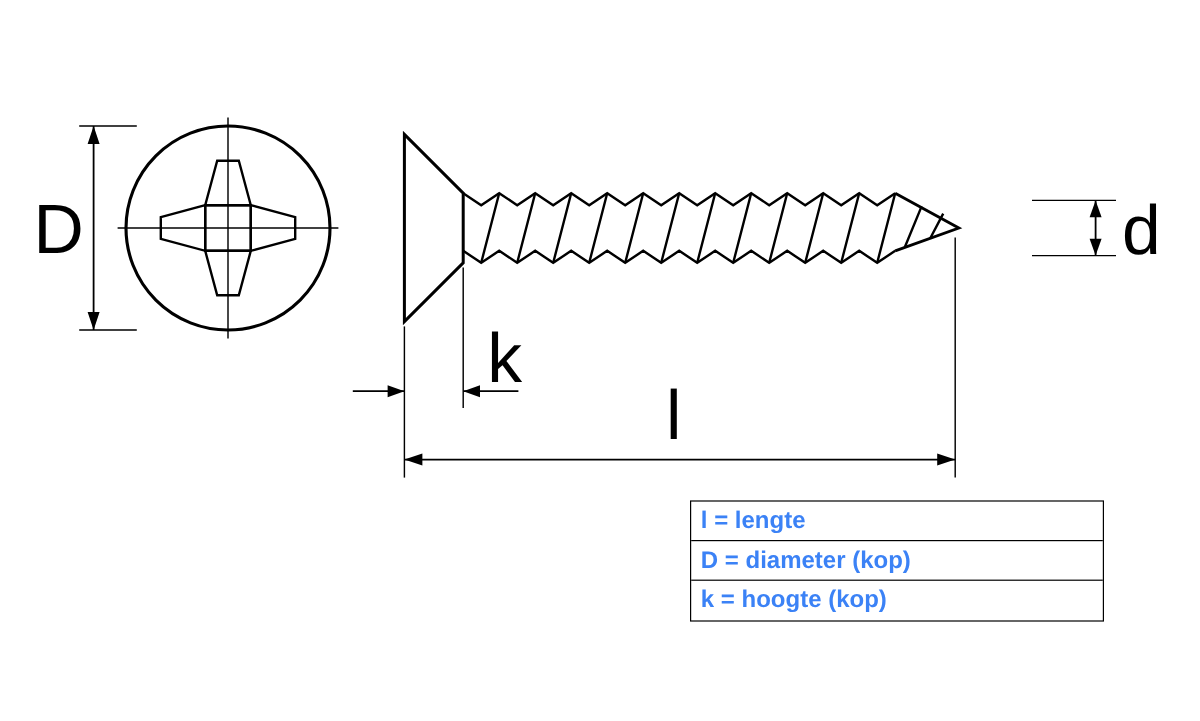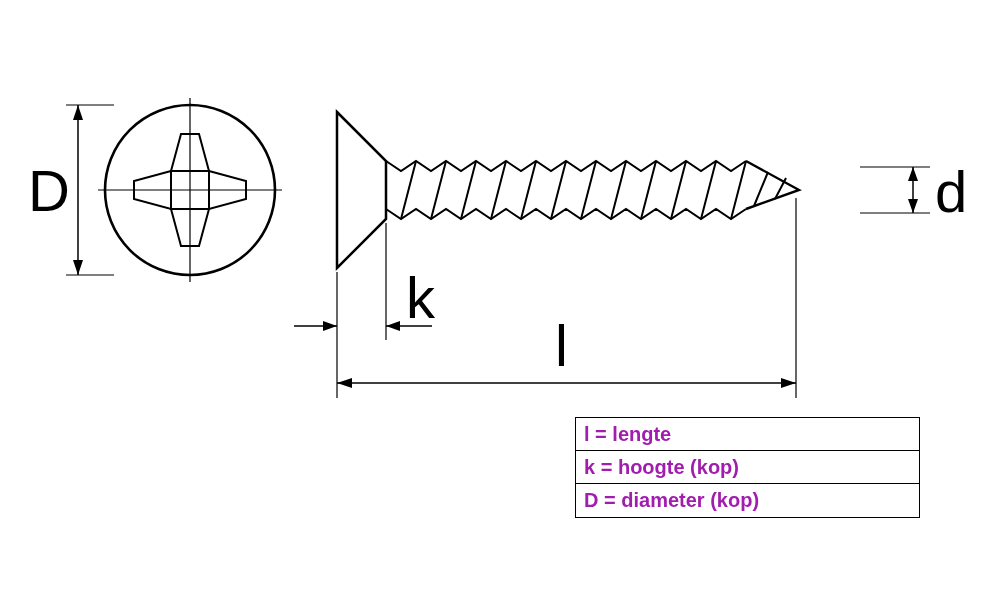--- a/index.html
+++ b/index.html
@@ -25,21 +25,21 @@
     border: 1px solid #000000;
     box-sizing: border-box;
     background: #ffffff;
   }
   .legend-row {
     height: 33px;
     line-height: 33px;
     border-bottom: 1px solid #000000;
     font-size: 20px;
     font-weight: bold;
-    color: #a21caf;
+    color: #3b82f6;
     padding-left: 8px;
     box-sizing: border-box;
     white-space: nowrap;
   }
   .legend-row:last-child { border-bottom: none; }
 </style>
 </head>
 <body>
 
 <div class="canvas">
@@ -108,17 +108,17 @@
       <line x1="860" y1="213" x2="930" y2="213" stroke="#000" stroke-width="1.2"></line>
       <line x1="913" y1="167" x2="913" y2="213" stroke="#000" stroke-width="1.5"></line>
       <polygon points="913,167 908,181 918,181" fill="#000"></polygon>
       <polygon points="913,213 908,199 918,199" fill="#000"></polygon>
       <text x="935" y="212" class="dim-label">d</text>
     </g>
   </svg>
 
   <div class="legend">
     <div class="legend-row">l = lengte</div>
+    <div class="legend-row">D = diameter (kop)</div>
     <div class="legend-row">k = hoogte (kop)</div>
-    <div class="legend-row">D = diameter (kop)</div>
   </div>
 
 </div>
 
 </body></html>

